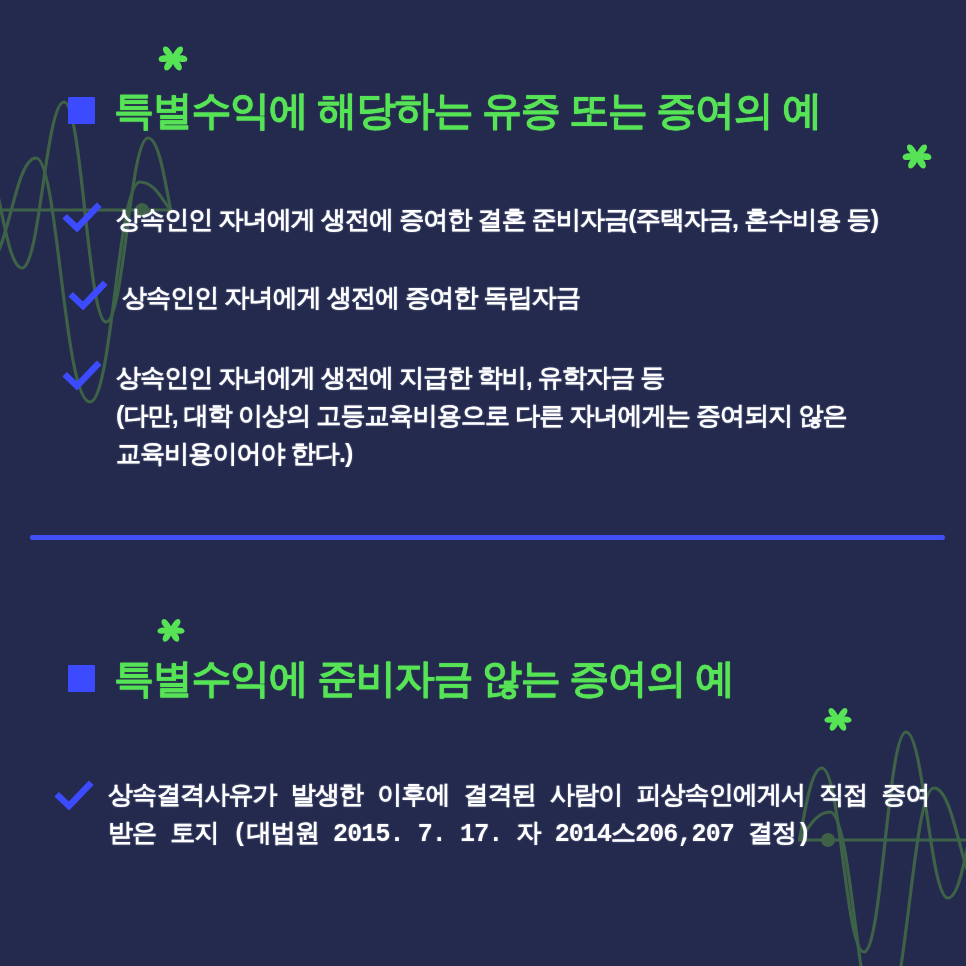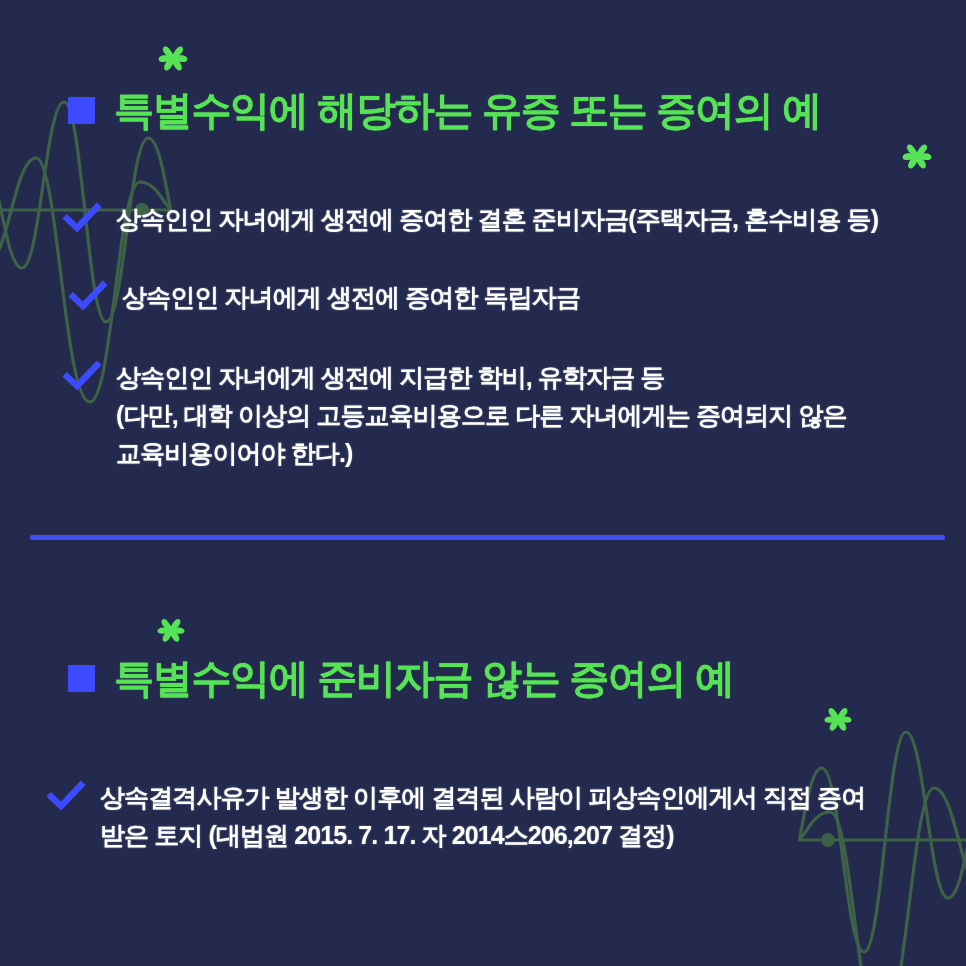--- a/index.html
+++ b/index.html
@@ -96,21 +96,21 @@
     z-index: 2;
   }
 
   
   #sec1-head     { position: absolute; left: 68px;  top: 89px; }
   #sec1-b1       { position: absolute; left: 62px;  top: 200px;  width: 900px; }
   #sec1-b2       { position: absolute; left: 68px;  top: 278px;  width: 890px; }
   #sec1-b3       { position: absolute; left: 62px;  top: 358px;  width: 900px; }
   #divider-main  { top: 535px; }
   #sec2-head     { position: absolute; left: 68px;  top: 657px; }
-  #sec2-b1       { position: absolute; left: 46px;  top: 778px;  width: 900px; }
+  #sec2-b1       { position: absolute; left: 54px;  top: 778px;  width: 900px; font-family: Liberation Mono, monospace; }
 
   #sparkle-1 { left: 156px; top: 40px;  }
   #sparkle-2 { left: 900px; top: 138px; }
   #sparkle-3 { left: 155px; top: 613px; }
   #sparkle-4 { left: 822px; top: 702px; }
 </style>
 </head>
 <body>
 
 <div id="card">

